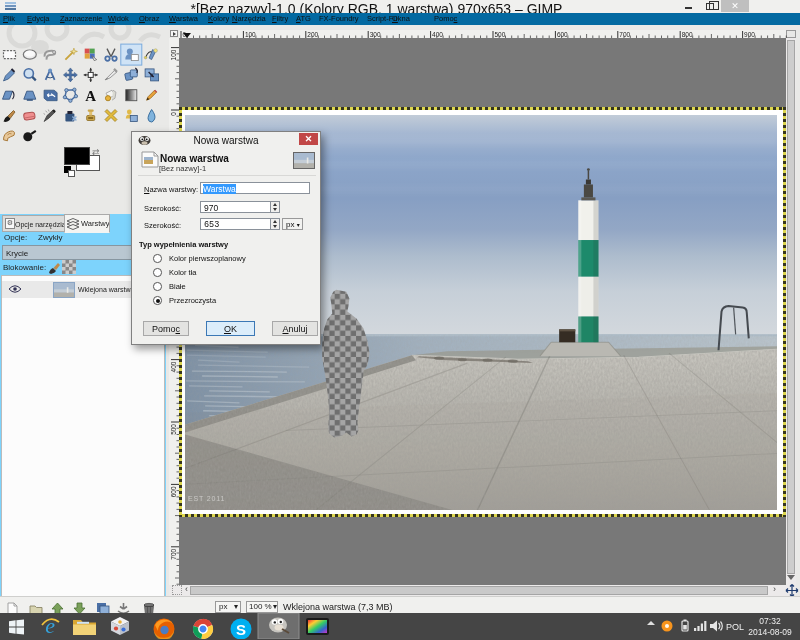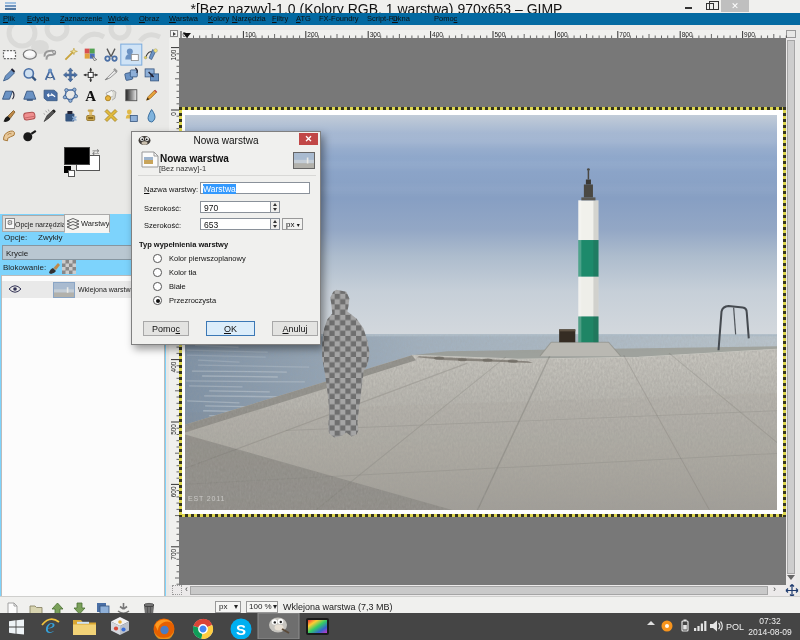--- a/index.html
+++ b/index.html
@@ -829,21 +829,21 @@
           <rect x="12.8" y="4.5" width="1.6" height="6.0" fill="#e9e9e5"></rect>
         </svg>
       </div>
   <div class="abs" style="left:6px;top:43px;width:178px;height:1px;background:#d8d8d6;"></div>
   <div class="dlg-lbl" style="left:12px;top:53px;"><u>N</u>azwa warstwy:</div>
   <div class="dlg-input" style="left:68px;top:50px;width:110px;height:12px;padding:1px 0 0 2px;"><span style="background:#3399fe;color:#fff;">Warstwa</span></div>
   <div class="dlg-lbl" style="left:12px;top:72px;">Szerokość:</div>
   <div class="dlg-input" style="left:68px;top:69px;width:71px;height:12px;padding:1px 0 0 3px;">970</div>
   <div class="spin" style="left:139px;top:69px;"></div>
   <div class="dlg-lbl" style="left:12px;top:89px;">Szerokość:</div>
-  <div class="dlg-input" style="left:68px;top:86px;width:71px;height:12px;padding:1px 0 0 3px;">653</div>
+  <div class="dlg-input" style="left:68px;top:86px;width:71px;height:12px;padding:1px 0 0 3px;font-family:Liberation Mono, monospace;">653</div>
   <div class="spin" style="left:139px;top:86px;"></div>
   <div class="abs" style="left:150px;top:86px;width:21px;height:12px;border:1px solid #999;background:#f2f2f0;font-size:8px;padding:1px 0 0 3px;">px <span style="font-size:6px;">▾</span></div>
   <div class="dlg-lbl" style="left:7px;top:108px;font-weight:bold;">Typ wypełnienia warstwy</div>
   <div class="radio" style="left:21px;top:122px;"></div>
   <div class="dlg-lbl" style="left:37px;top:122px;">Kolor pierwszoplanowy</div>
   <div class="radio" style="left:21px;top:136px;"></div>
   <div class="dlg-lbl" style="left:37px;top:136px;">Kolor tła</div>
   <div class="radio" style="left:21px;top:150px;"></div>
   <div class="dlg-lbl" style="left:37px;top:150px;">Białe</div>
   <div class="radio" style="left:21px;top:164px;"></div>

